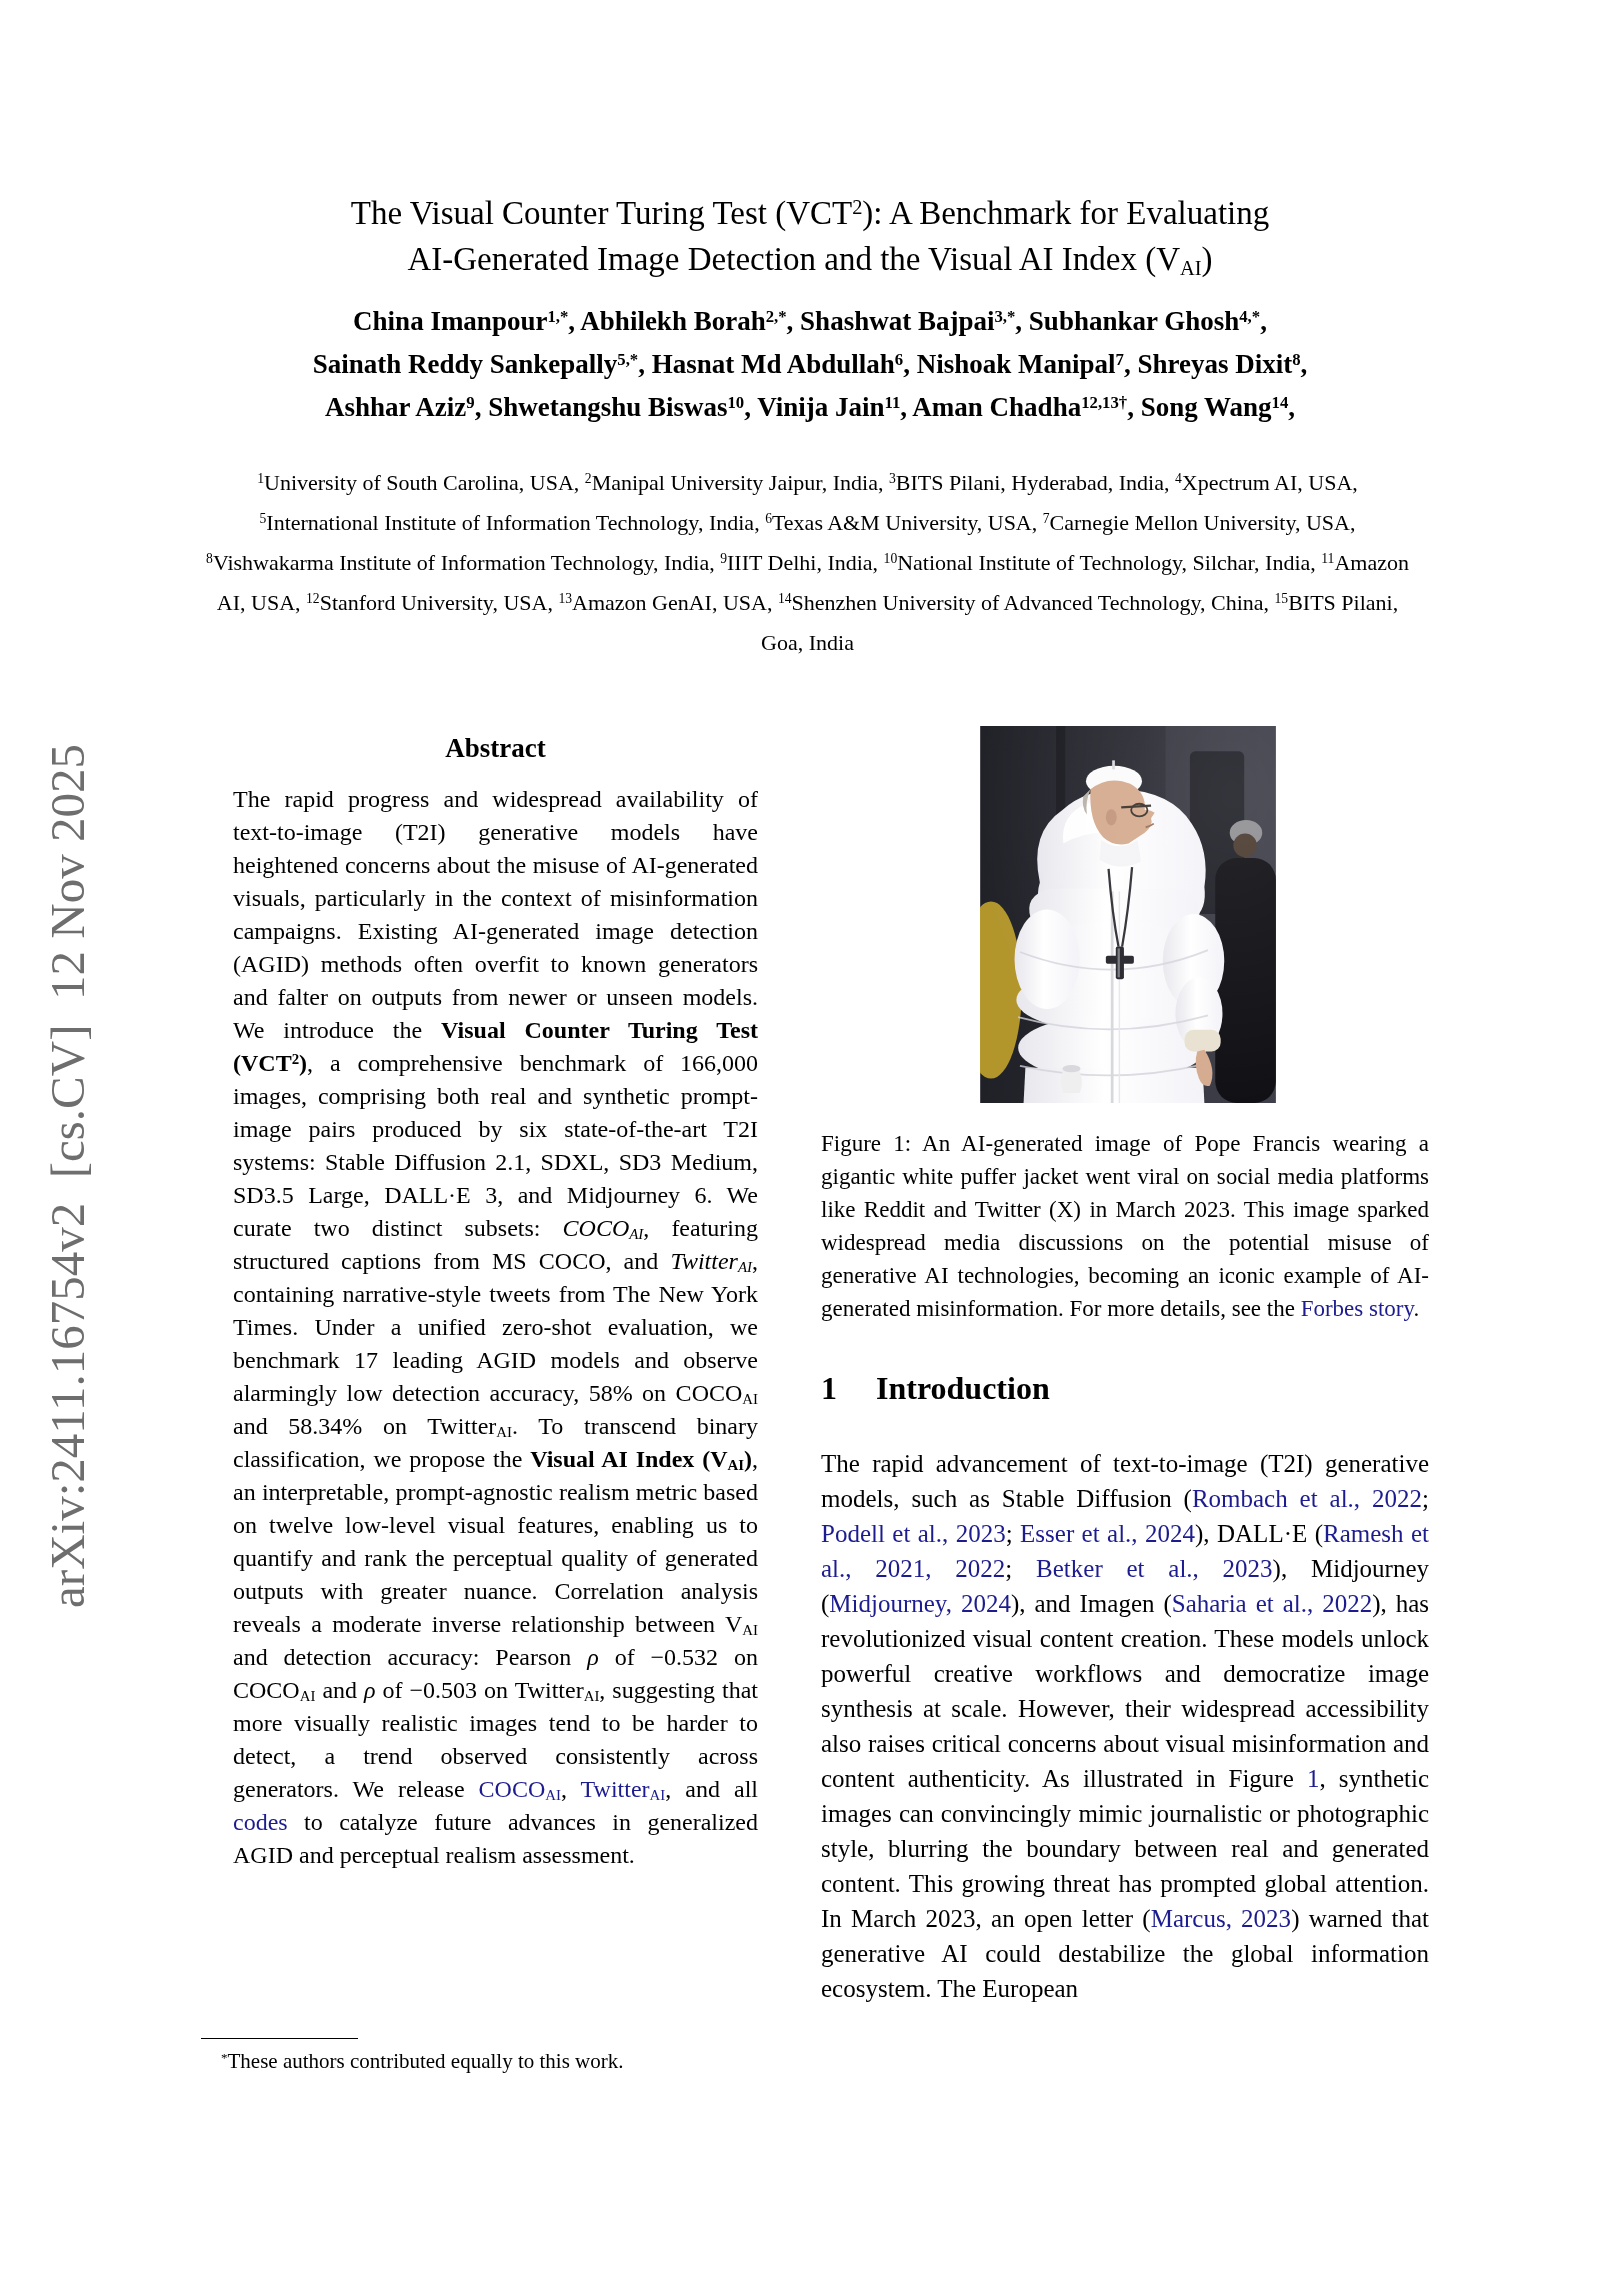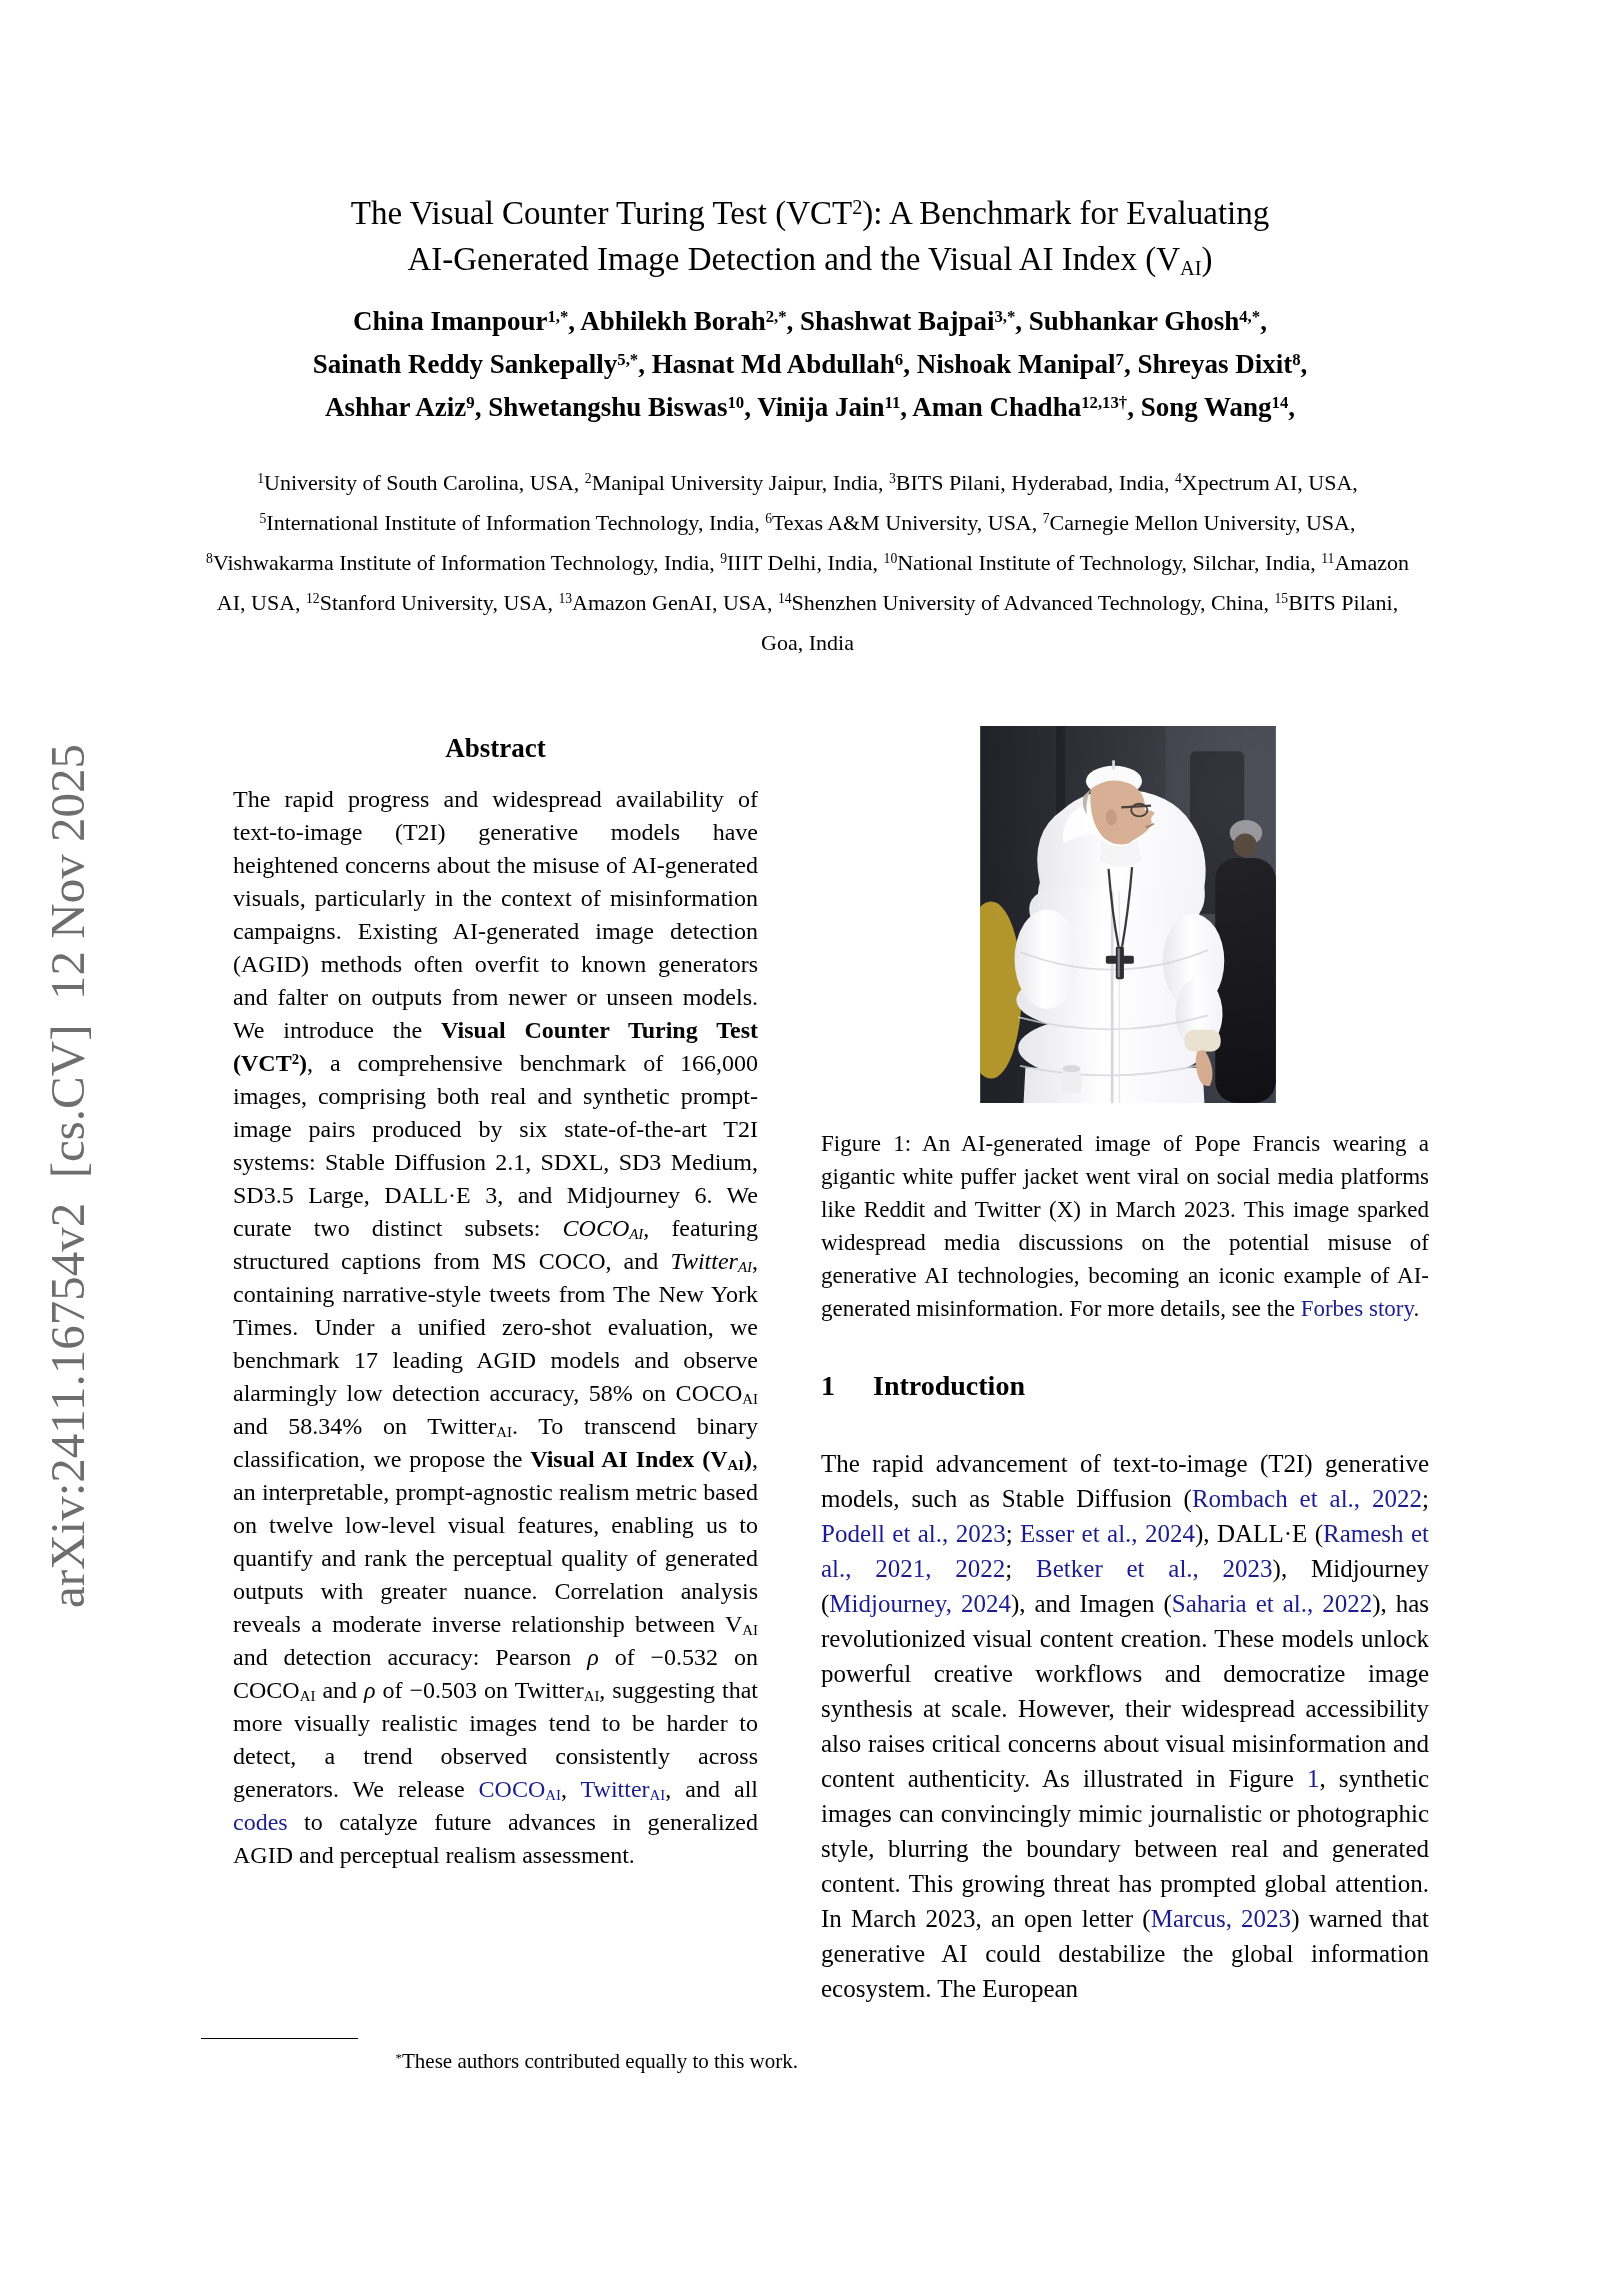--- a/index.html
+++ b/index.html
@@ -36,31 +36,31 @@
     font-size:24px;line-height:33px;text-align:justify;
   }
   .fn-rule{
     position:absolute;top:2038px;left:201px;width:157px;height:0;
     border-top:1.8px solid #000000;
   }
   .footnote{
     position:absolute;left:201px;width:597px;
     font-size:21px;line-height:31px;text-indent:20px;
   }
-  .footnote.fn1{top:2046px;text-align:right;}
+  .footnote.fn1{top:2046px;}
   .footnote.fn2{top:2077px;}
   .figure-wrap{position:absolute;top:726px;left:980px;width:296px;height:377px;margin:0;}
   .figure-wrap svg{display:block;width:296px;height:377px;}
   .caption{
     position:absolute;top:1127px;left:821px;width:608px;
     font-size:23px;line-height:33px;text-align:justify;
   }
   .section-head{
     position:absolute;top:1370px;left:821px;width:608px;margin:0;
-    font-size:28px;font-weight:bold;
+    font-size:32px;font-weight:bold;
   }
   .section-head .sec-num{margin-right:31px;}
   .body-text{
     position:absolute;top:1446px;left:821px;width:608px;
     font-size:25px;line-height:35px;text-align:justify;
   }
   
   .sup{font-size:62%;position:relative;top:-0.5em;line-height:0;}
   .sub{font-size:62%;position:relative;top:0.22em;line-height:0;}
   .b{font-weight:bold;}

